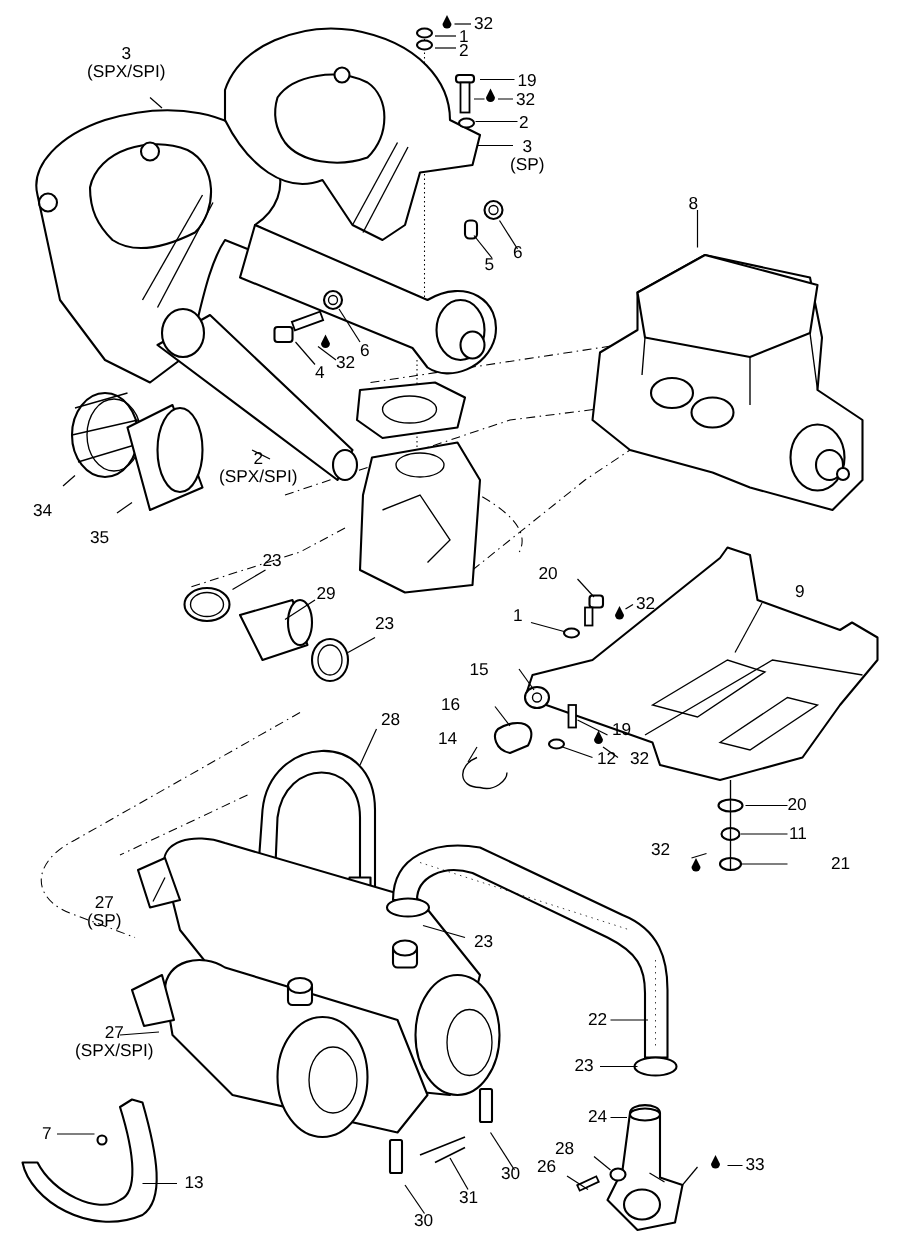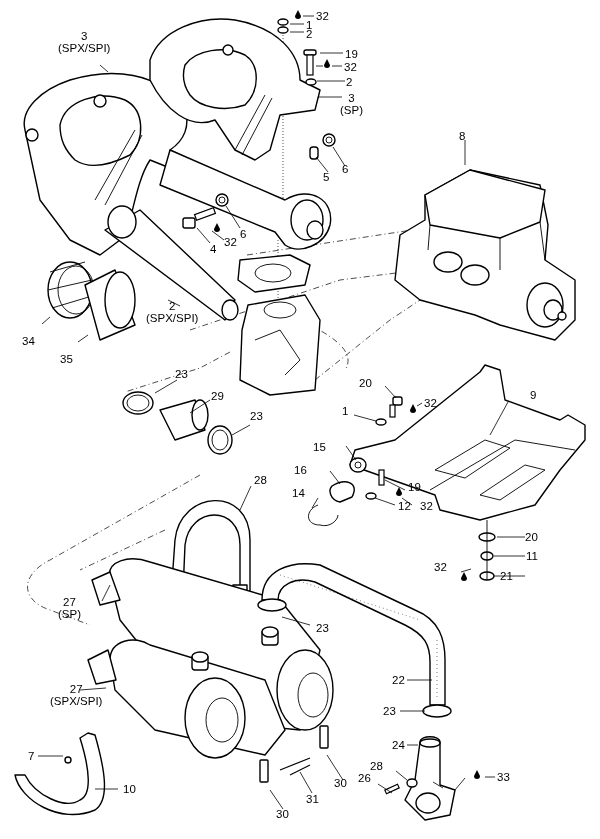--- a/index.html
+++ b/index.html
@@ -294,35 +294,35 @@
 <div class="lbl" style="left:424px;top:397px"><span>32</span></div>
 <div class="lbl" style="left:342px;top:405px"><span>1</span></div>
 <div class="lbl" style="left:313px;top:441px"><span>15</span></div>
 <div class="lbl" style="left:294px;top:464px"><span>16</span></div>
 <div class="lbl" style="left:292px;top:487px"><span>14</span></div>
 <div class="lbl" style="left:408px;top:481px"><span>19</span></div>
 <div class="lbl" style="left:398px;top:500px"><span>12</span></div>
 <div class="lbl" style="left:420px;top:500px"><span>32</span></div>
 <div class="lbl" style="left:525px;top:531px"><span>20</span></div>
 <div class="lbl" style="left:526px;top:550px"><span>11</span></div>
-<div class="lbl" style="left:500px;top:570px"><span>21</span></div>
+<div class="lbl" style="left:554px;top:570px"><span>21</span></div>
 <div class="lbl" style="left:434px;top:561px"><span>32</span></div>
 <div class="lbl" style="left:254px;top:474px"><span>28</span></div>
 <div class="lbl" style="left:58px;top:596px">
     <span class="sub">27</span>
     <span class="sub">(SP)</span>
   </div>
 <div class="lbl" style="left:50px;top:683px">
     <span class="sub">27</span>
     <span class="sub">(SPX/SPI)</span>
   </div>
 <div class="lbl" style="left:316px;top:622px"><span>23</span></div>
 <div class="lbl" style="left:392px;top:674px"><span>22</span></div>
 <div class="lbl" style="left:383px;top:705px"><span>23</span></div>
 <div class="lbl" style="left:392px;top:739px"><span>24</span></div>
 <div class="lbl" style="left:370px;top:760px"><span>28</span></div>
 <div class="lbl" style="left:358px;top:772px"><span>26</span></div>
 <div class="lbl" style="left:497px;top:771px"><span>33</span></div>
 <div class="lbl" style="left:28px;top:750px"><span>7</span></div>
-<div class="lbl" style="left:123px;top:783px"><span>10</span></div>
+<div class="lbl" style="left:123px;top:783px"><span>13</span></div>
 <div class="lbl" style="left:276px;top:808px"><span>30</span></div>
 <div class="lbl" style="left:306px;top:793px"><span>31</span></div>
 <div class="lbl" style="left:334px;top:777px"><span>30</span></div>
 
 </body></html>

